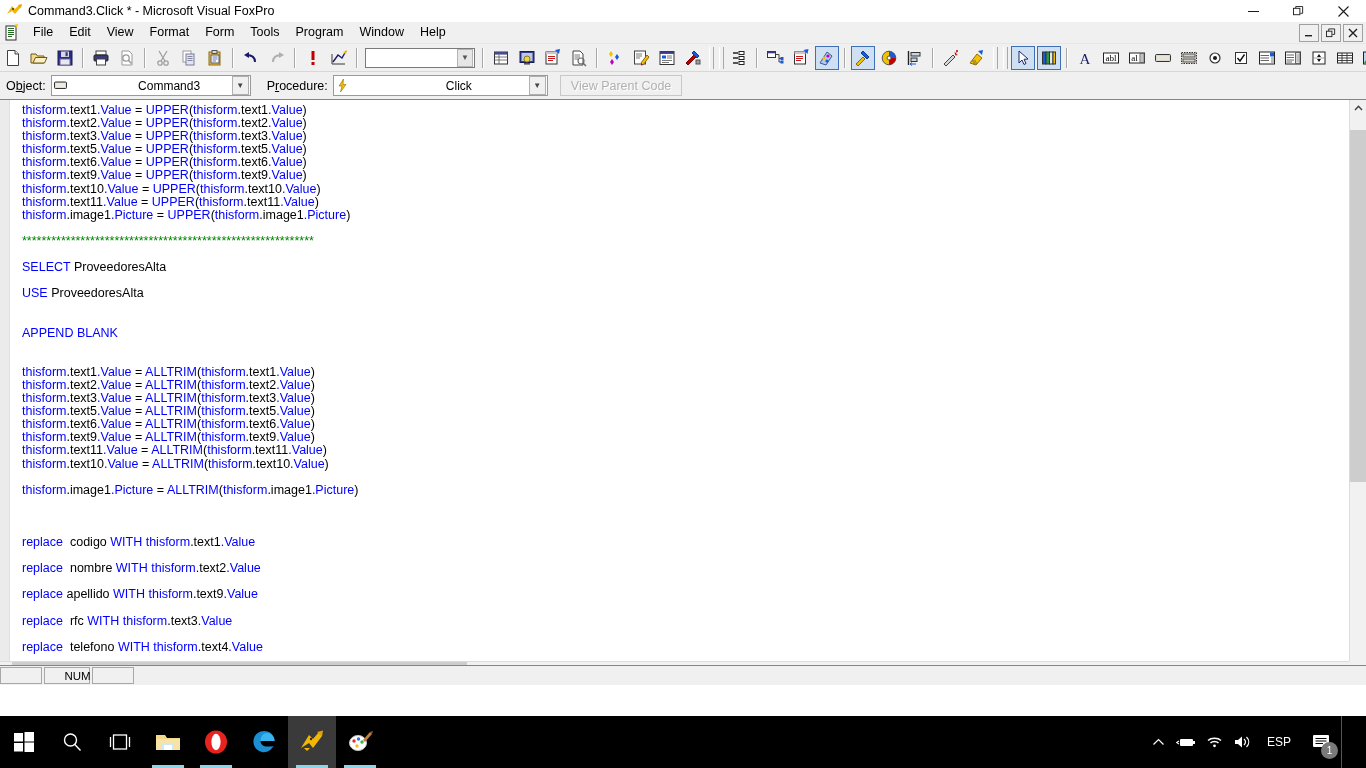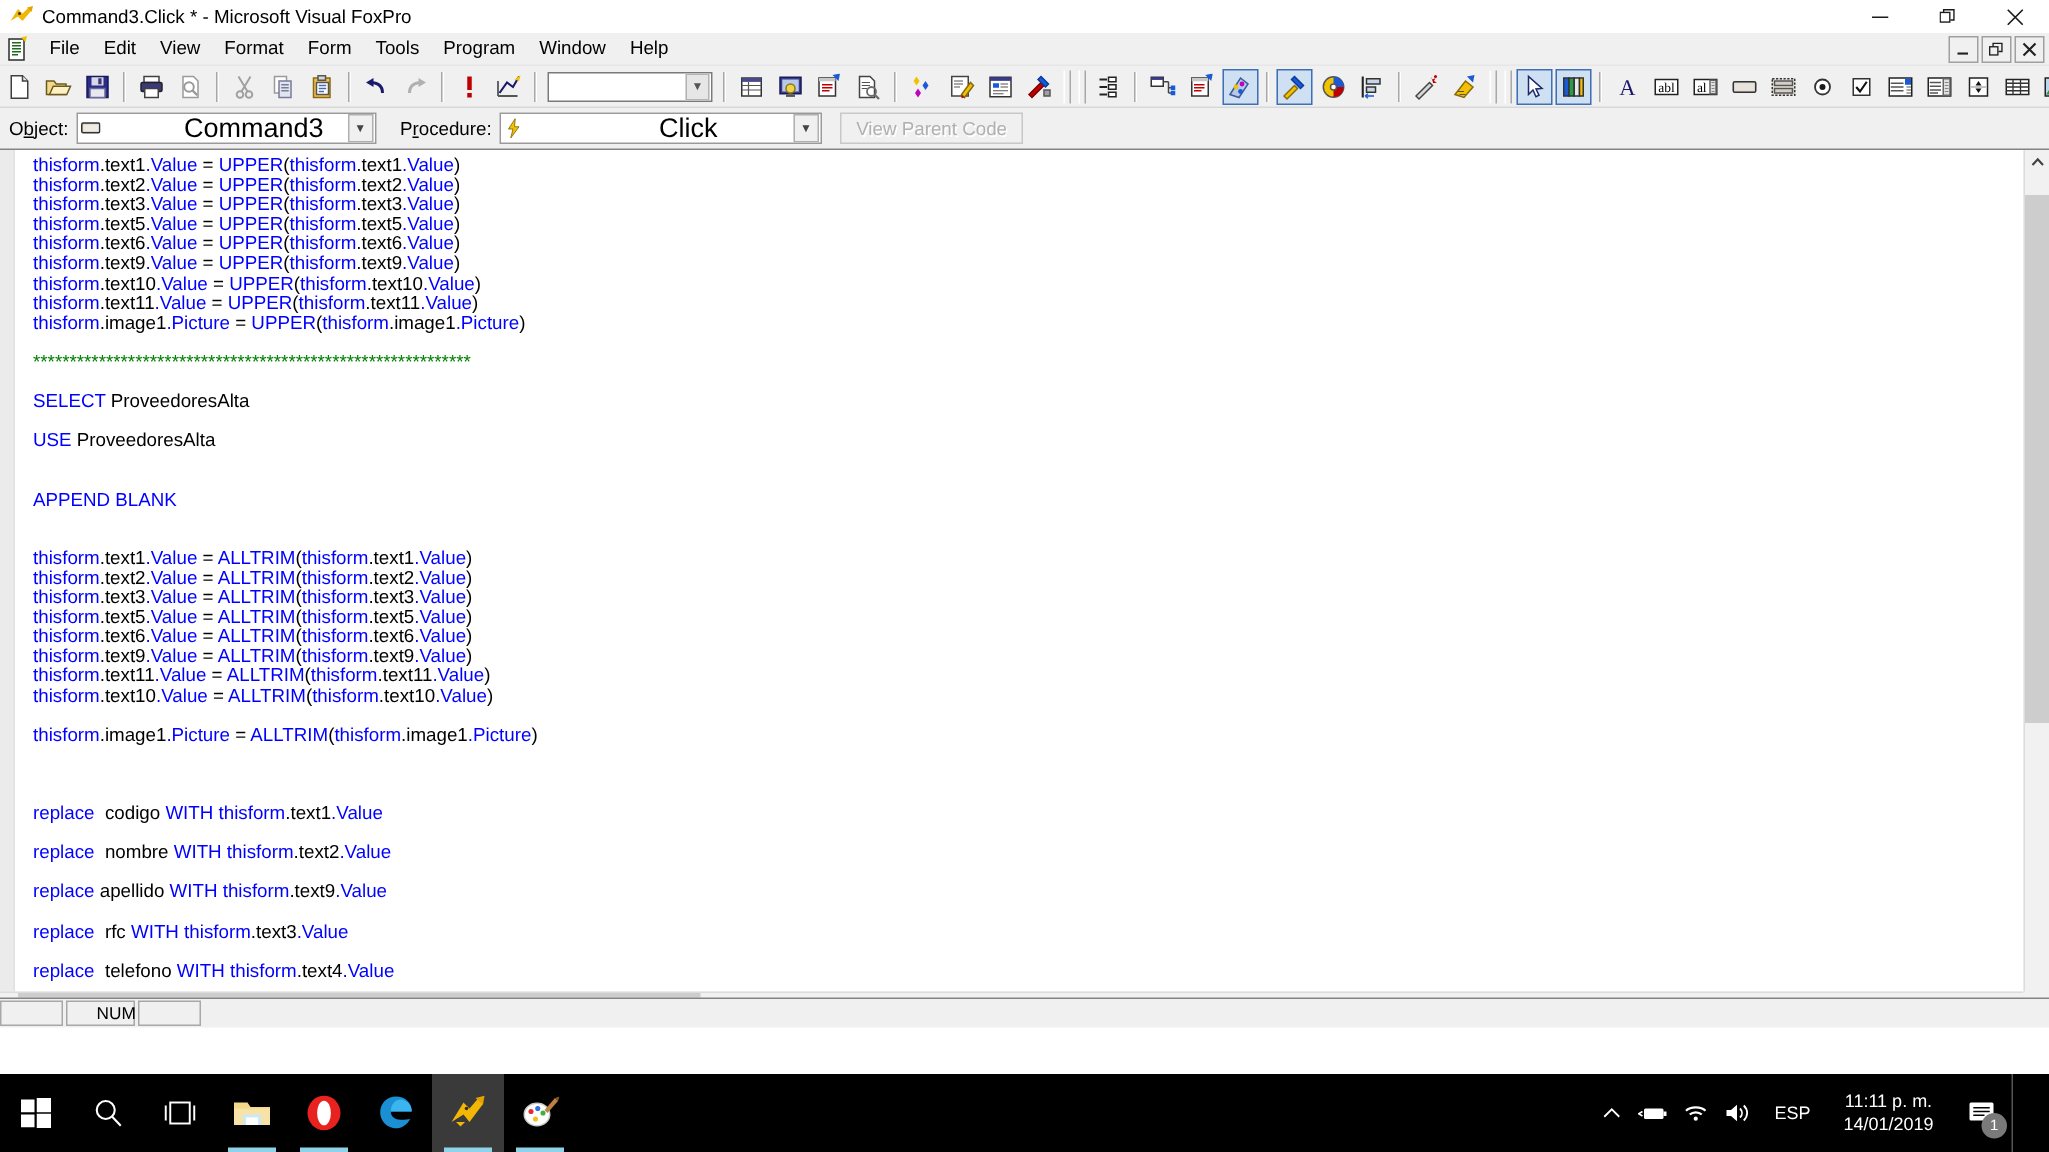--- a/index.html
+++ b/index.html
@@ -117,21 +117,21 @@
     text-align: center;
   }
   .objlabel { font-size: 12.5px; color: #000; margin-left: 6px; margin-right: 5px; }
   .objlabel u { text-decoration: underline; }
   .dropdown {
     height: 21px; background: #ffffff;
     border: 1px solid #9a9a9a;
     display: flex; align-items: center;
   }
   .dropdown .dd-icon { width: 18px; display: flex; align-items: center; justify-content: center; }
-  .dropdown .dd-text { flex: 1; font-size: 18px; color: #000; padding-left: 1px; white-space: nowrap; margin-left: 36px; }
+  .dropdown .dd-text { flex: 1; font-size: 12px; color: #000; padding-left: 1px; white-space: nowrap; margin-left: 36px; }
   .dropdown .dd-arrow {
     width: 17px; height: 19px; margin-right: 1px;
     background: #f0f0f0; border: 1px solid #b0b0b0;
     display: flex; align-items: center; justify-content: center;
     font-size: 8px; color: #444;
   }
   .btn-disabled {
     height: 21px; padding: 0 10px;
     background: #f0f0f0; border: 1px solid #c8c8c8;
     display: flex; align-items: center; justify-content: center;
@@ -860,24 +860,20 @@
       </svg>
     </div>
     <div class="tray-icon">
       <svg width="20" height="16" viewBox="0 0 20 16">
         <path d="M2 6 H5 L9 2.5 V13.5 L5 10 H2 Z" fill="#ffffff"></path>
         <path d="M11 5 C12.8 6.8 12.8 9.2 11 11" stroke="#ffffff" stroke-width="1.2" fill="none"></path>
         <path d="M13.5 3 C16.5 6 16.5 10 13.5 13" stroke="#ffffff" stroke-width="1.2" fill="none"></path>
       </svg>
     </div>
     <div class="tray-lang">ESP</div>
-    <div class="tray-clock">
-      <div>11:11 p. m.</div>
-      <div>14/01/2019</div>
-    </div>
     <div class="tray-action">
       <svg width="20" height="18" viewBox="0 0 20 18">
         <rect x="2" y="2" width="16" height="12" rx="1" fill="#ffffff"></rect>
         <path d="M4.5 5.5 H15.5 M4.5 8 H15.5 M4.5 10.5 H12" stroke="#000000" stroke-width="1.1"></path>
       </svg>
       <div class="badge">1</div>
     </div>
     <div class="show-desktop"></div>
   </div>
 </div>

